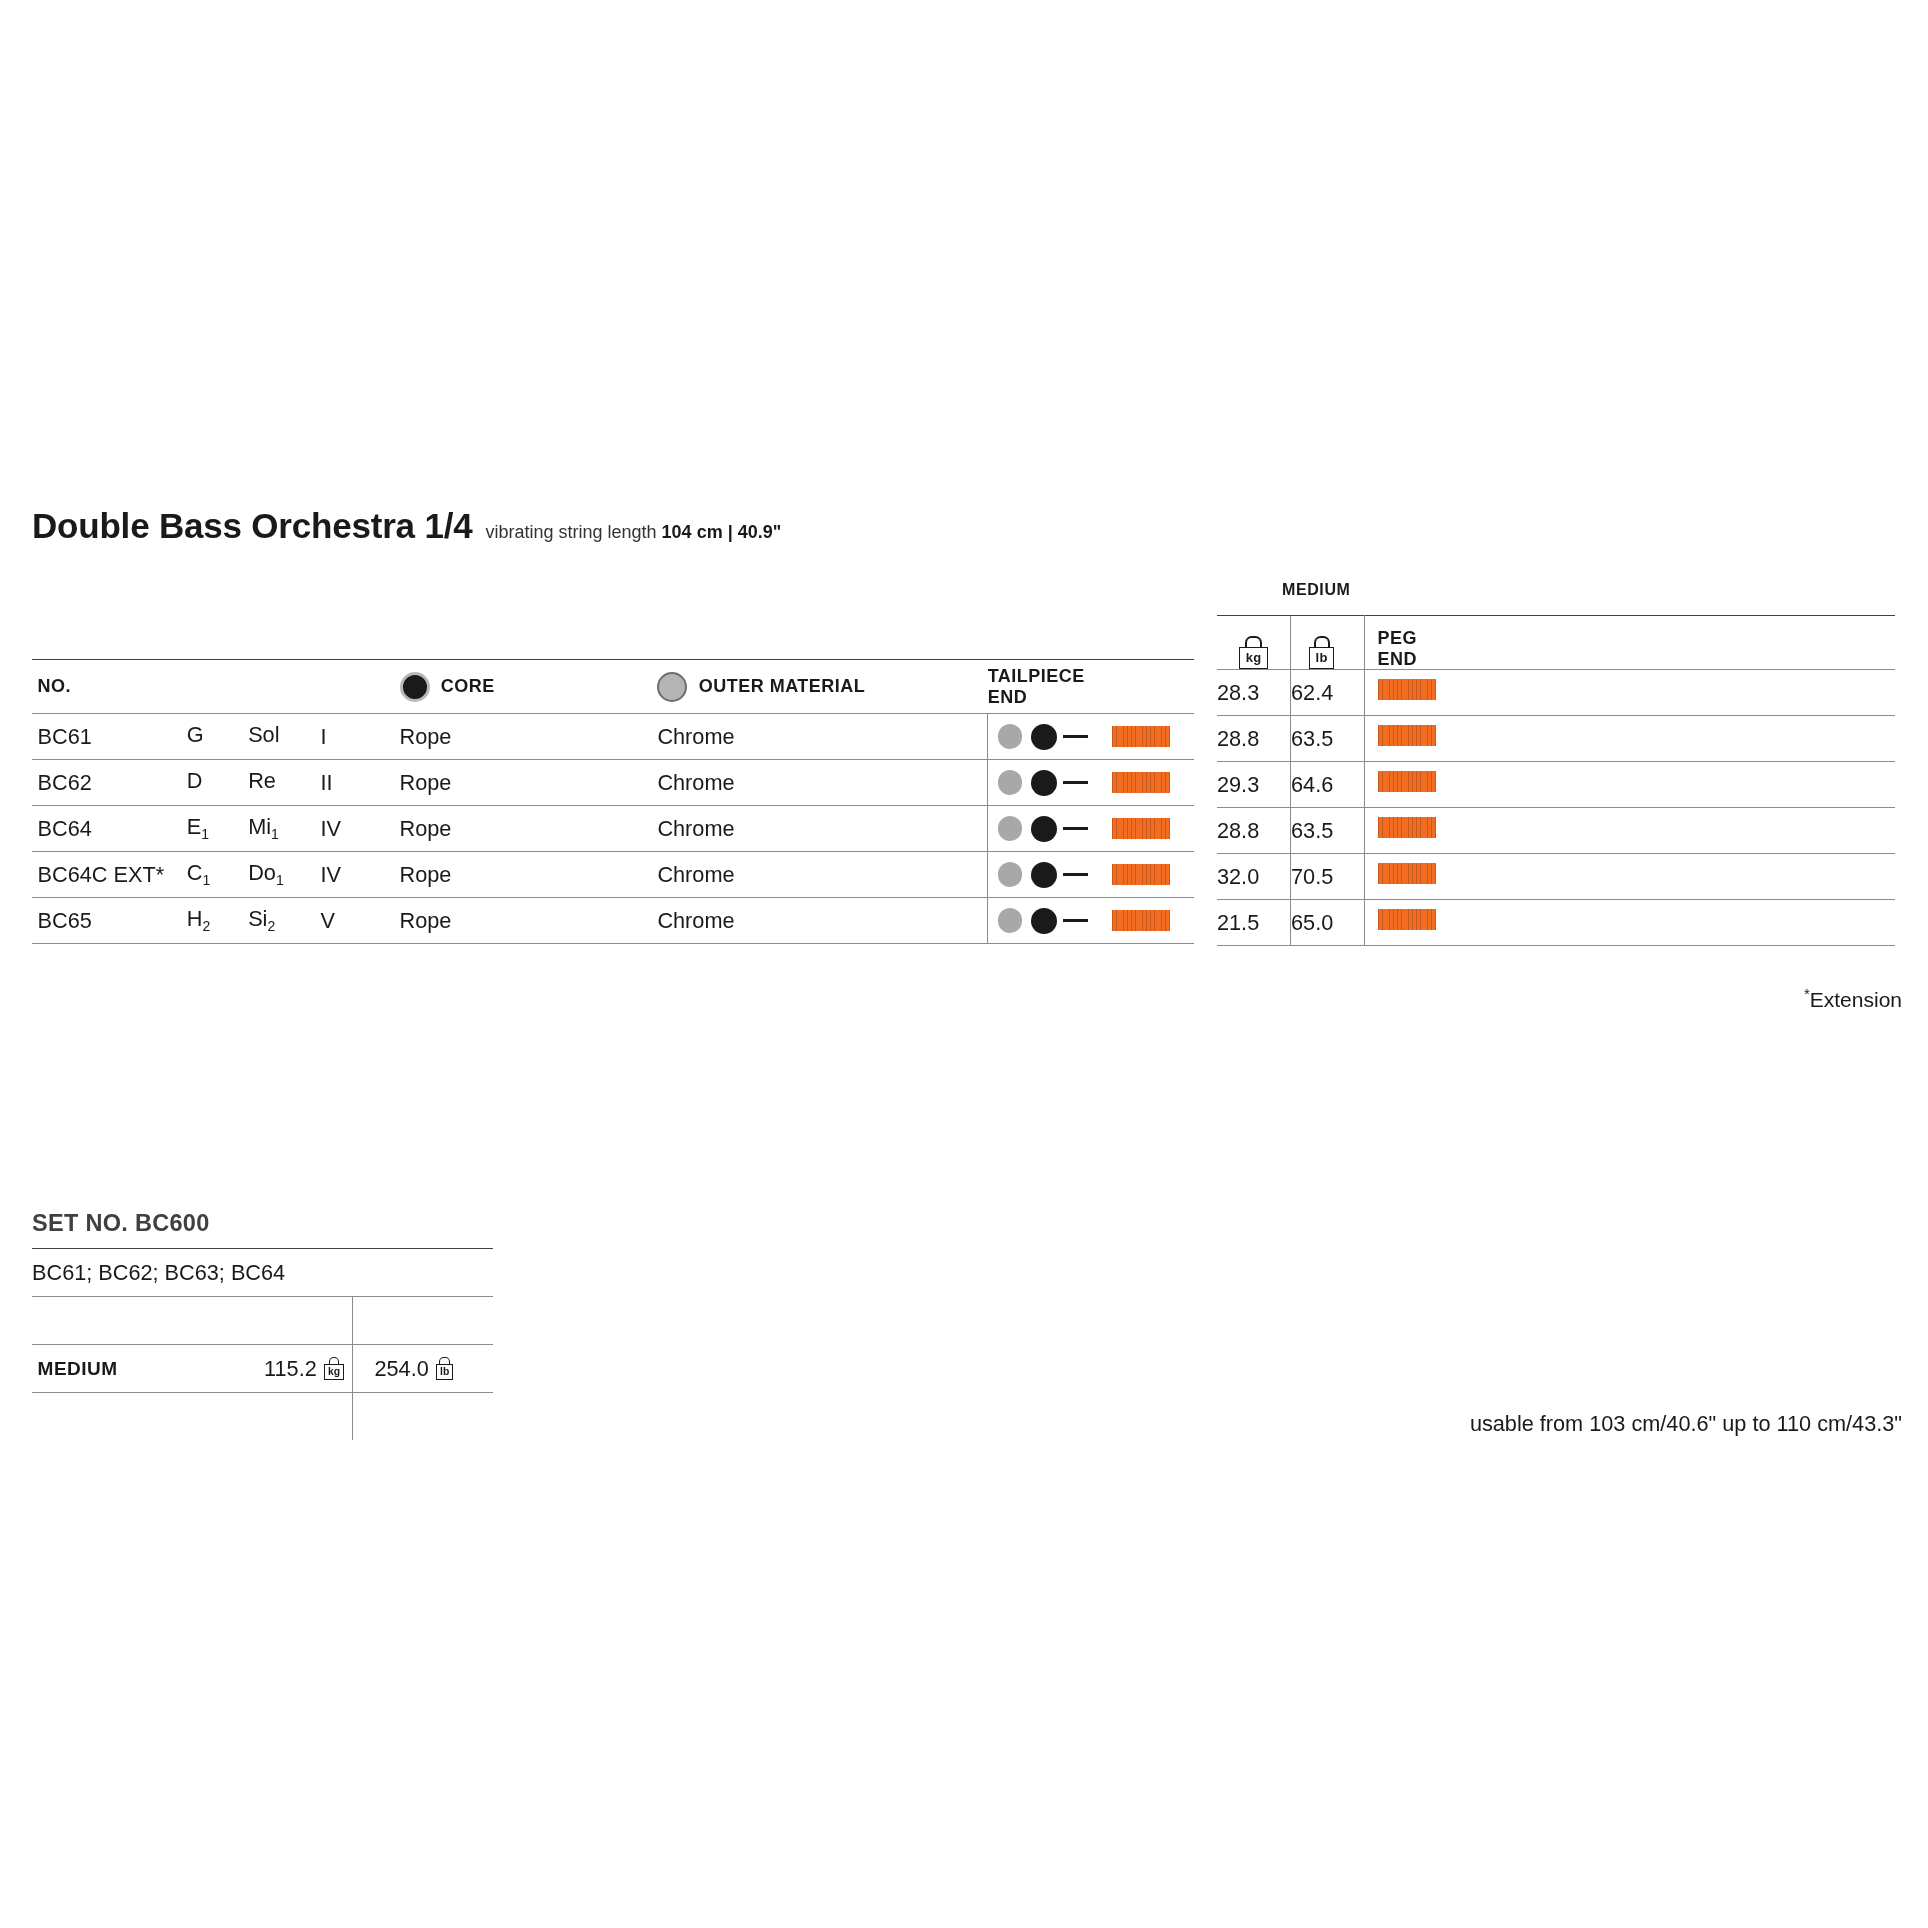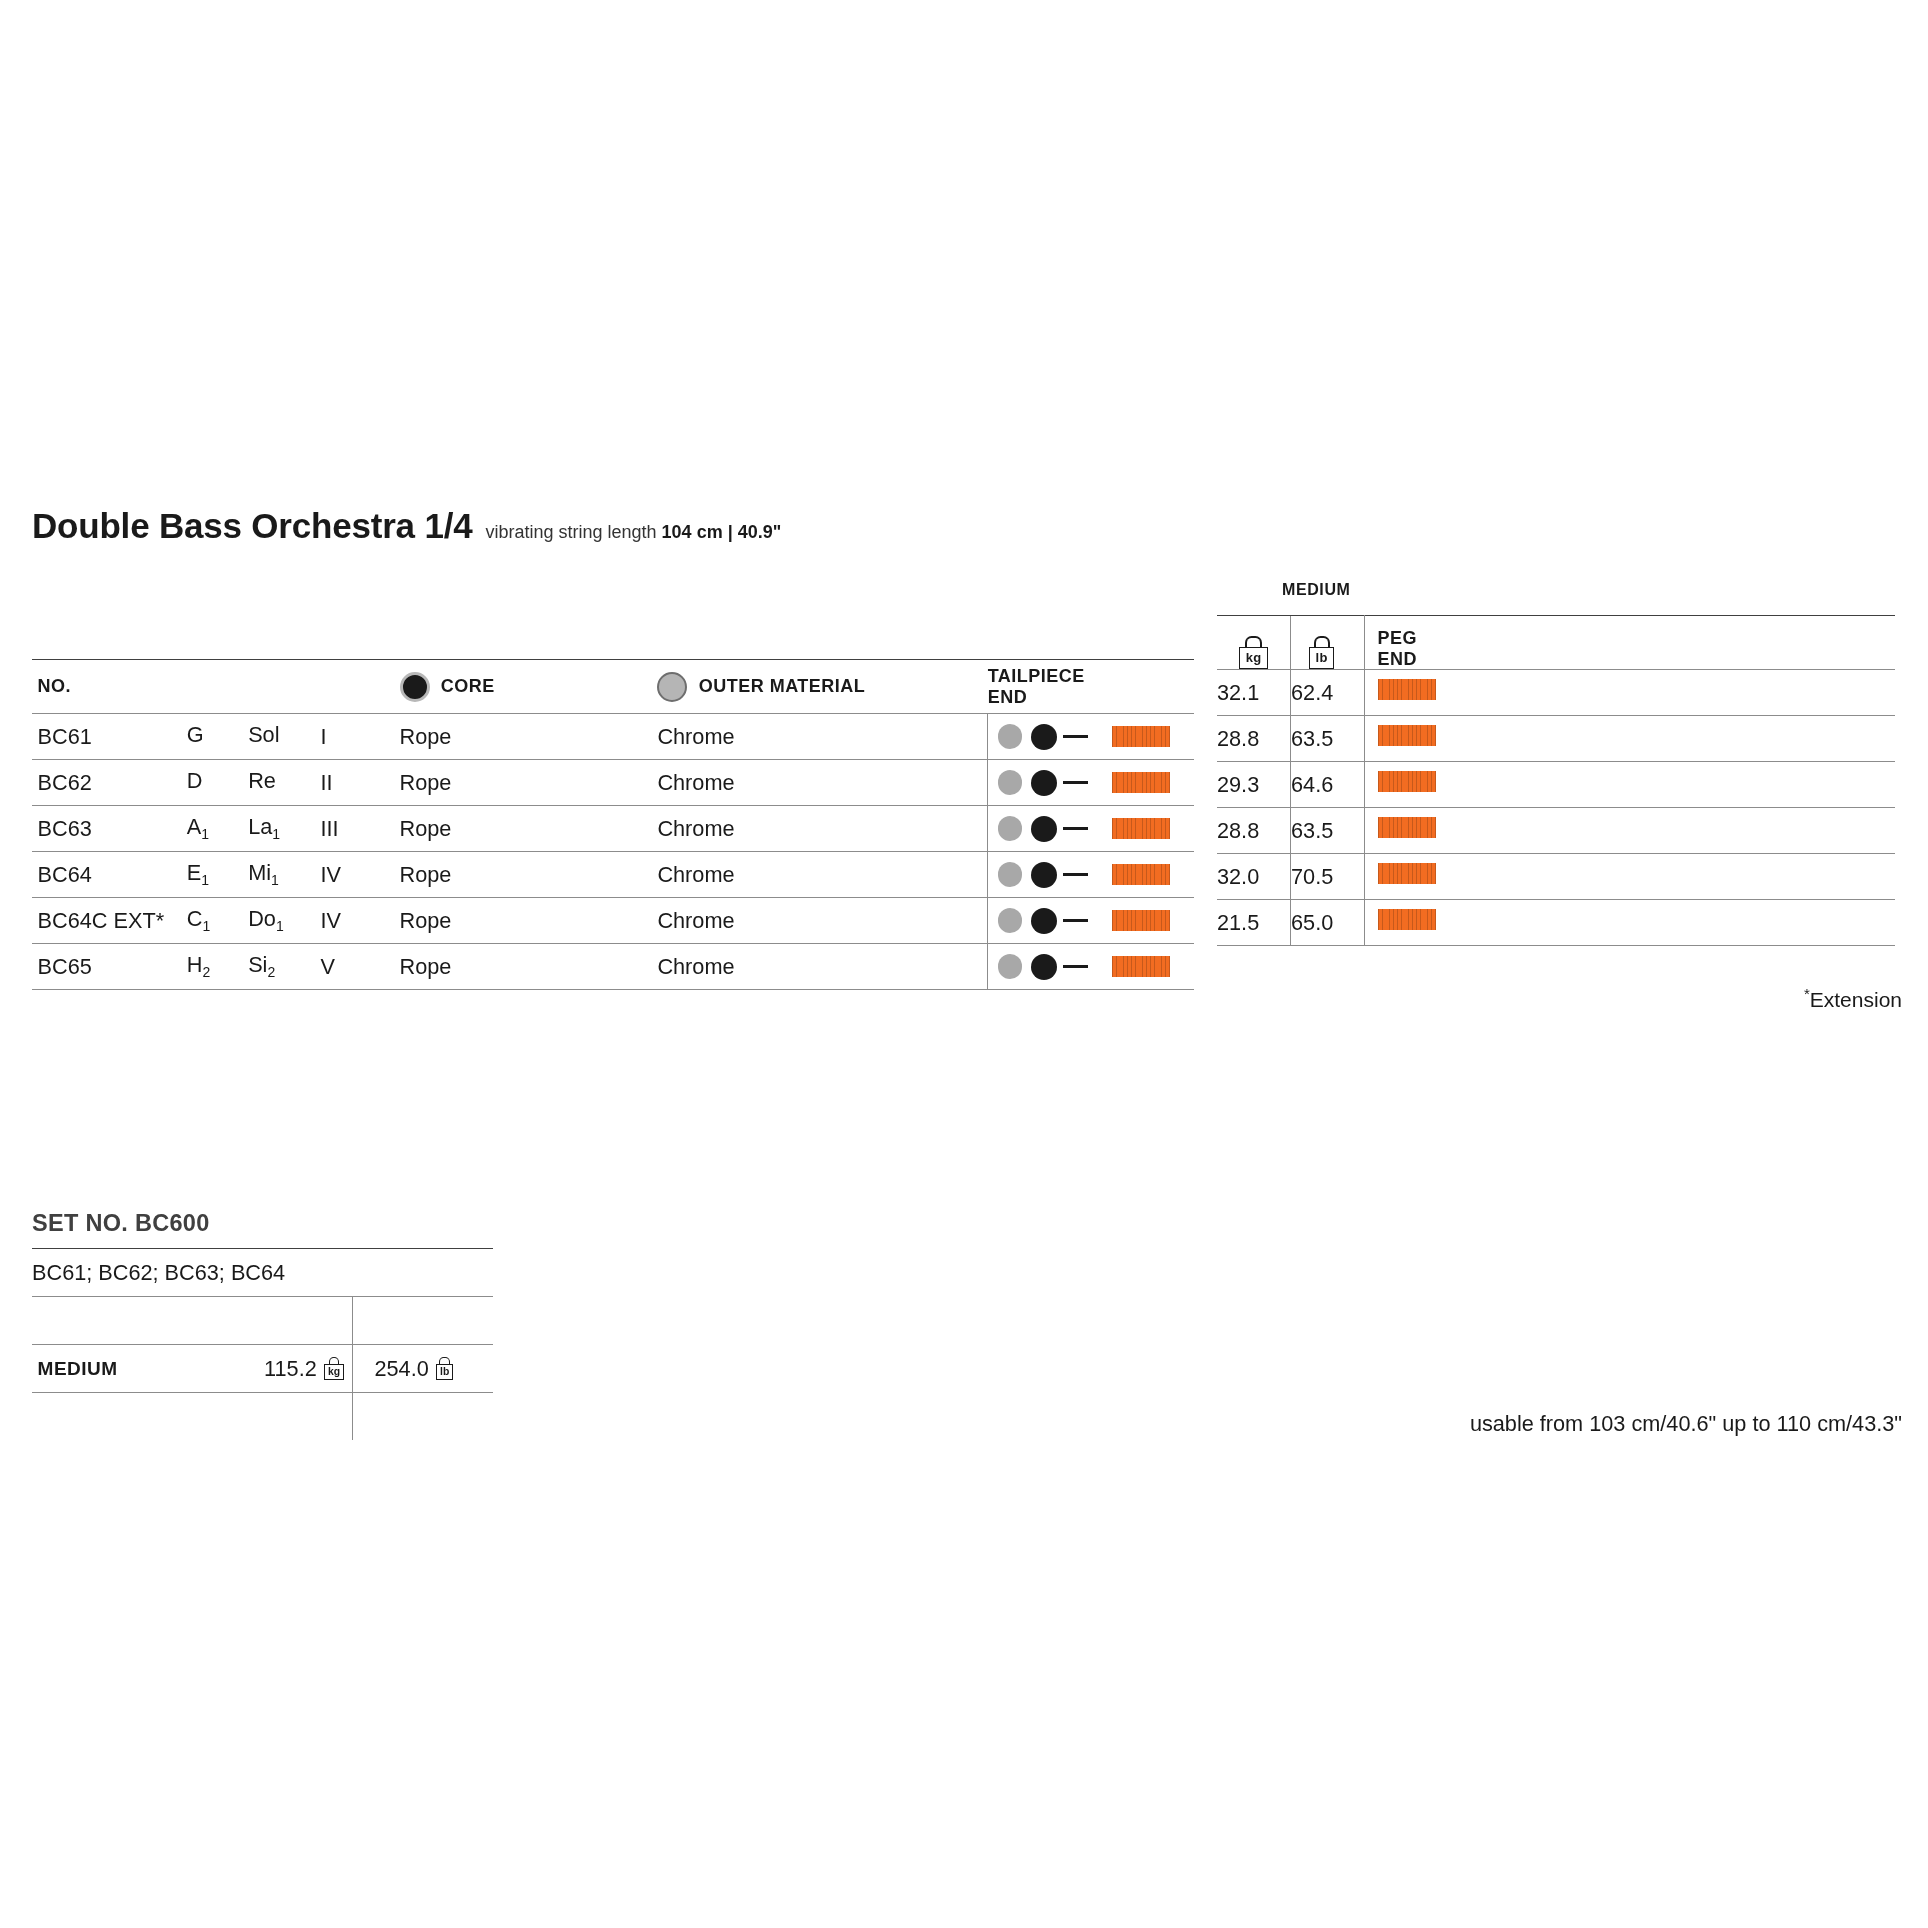--- a/index.html
+++ b/index.html
@@ -385,36 +385,20 @@
         <td class="tail-cell">
           <div class="tail-graphic">
             <span class="dot-gray"></span>
             <span class="ball-black"></span>
             <span class="ball-tail"></span>
             <span class="swatch"></span>
           </div>
         </td>
       </tr>
       <tr>
-        <td class="col-no">BC63</td>
-        <td><span>A</span><span class="sub">1</span></td>
-        <td><span>La</span><span class="sub">1</span></td>
-        <td>III</td>
-        <td>Rope</td>
-        <td>Chrome</td>
-        <td class="tail-cell">
-          <div class="tail-graphic">
-            <span class="dot-gray"></span>
-            <span class="ball-black"></span>
-            <span class="ball-tail"></span>
-            <span class="swatch"></span>
-          </div>
-        </td>
-      </tr>
-      <tr>
         <td class="col-no">BC64</td>
         <td><span>E</span><span class="sub">1</span></td>
         <td><span>Mi</span><span class="sub">1</span></td>
         <td>IV</td>
         <td>Rope</td>
         <td>Chrome</td>
         <td class="tail-cell">
           <div class="tail-graphic">
             <span class="dot-gray"></span>
             <span class="ball-black"></span>
@@ -485,21 +469,21 @@
         <th class="hdr-peg">
           <div style="line-height:1.12;margin-top:12px;">
             <div>PEG</div>
             <div>END</div>
           </div>
         </th>
       </tr>
     </thead>
     <tbody>
       <tr>
-        <td class="t-kg">32.1</td>
+        <td class="t-kg">28.3</td>
         <td class="t-lb">62.4</td>
         <td class="peg-cell"><span class="peg-swatch"></span></td>
       </tr>
       <tr>
         <td class="t-kg">28.8</td>
         <td class="t-lb">63.5</td>
         <td class="peg-cell"><span class="peg-swatch"></span></td>
       </tr>
       <tr>
         <td class="t-kg">29.3</td>

